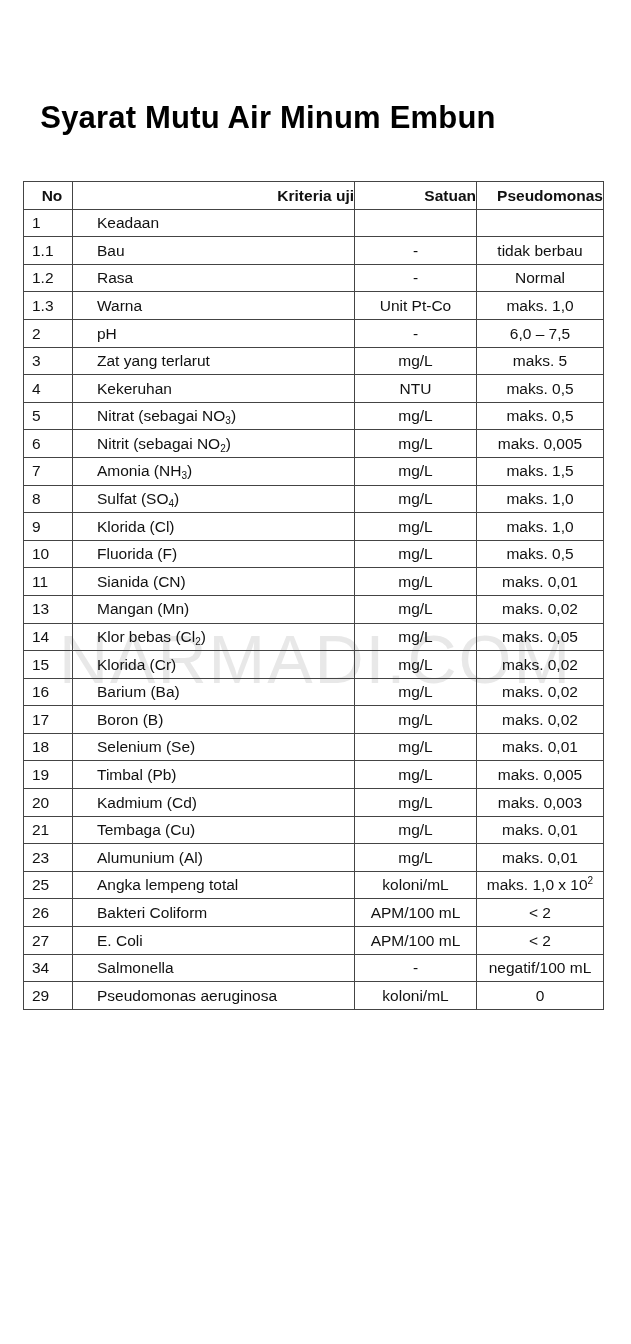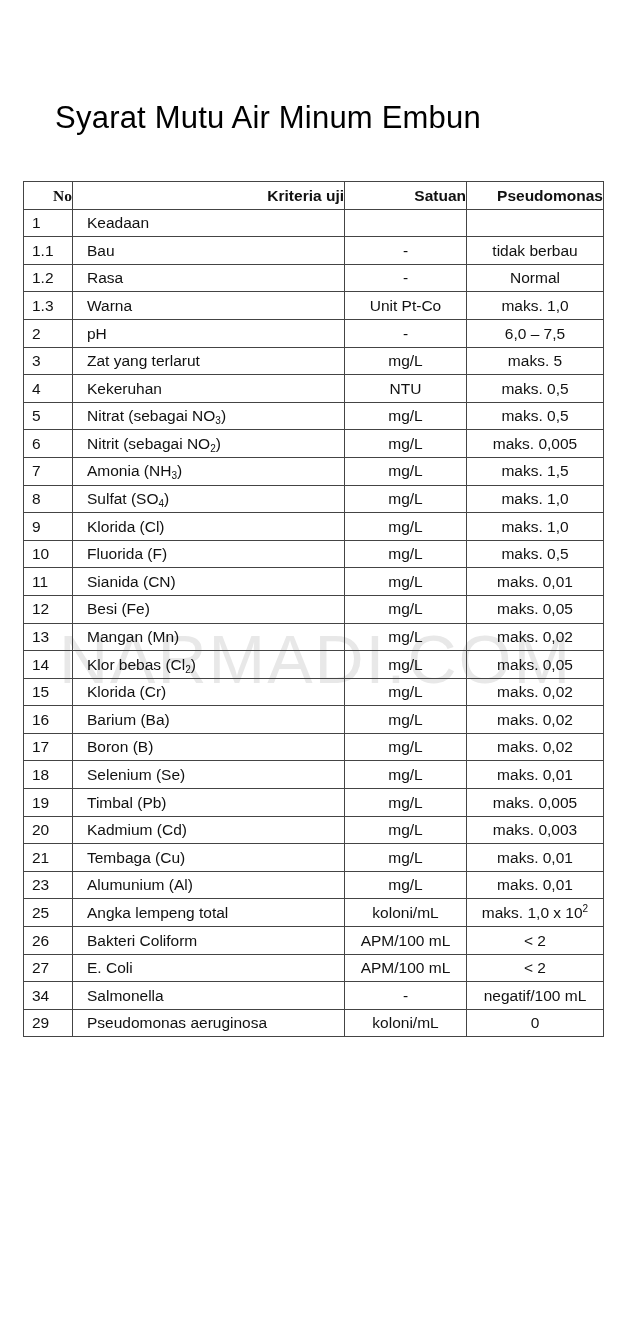--- a/index.html
+++ b/index.html
@@ -1,23 +1,23 @@
 <!DOCTYPE html>
 <html><head>
 <meta charset="utf-8">
 <style>
   html, body { margin:0; padding:0; background:#ffffff; }
   body { width:631px; height:1344px; position:relative; overflow:hidden; font-family:"Liberation Sans", sans-serif; color:#111; }
-  .title { position:absolute; top:100px; left:0; width:536px; text-align:center; font-weight:normal; font-size:31px; color:#000; letter-spacing:0.2px; }
+  .title { position:absolute; top:100px; left:0; width:536px; text-align:center; font-weight:bold; font-size:31px; color:#000; letter-spacing:0.2px; }
   table { position:absolute; top:181px; left:23px; border-collapse:collapse; width:581px; font-size:15.5px; }
   td, th { border:1.3px solid #444; height:26.6px; padding:0; line-height:1; }
   th { font-weight:bold; font-size:15.5px; text-align:right; }
-  th.no-h { text-align:right; padding-left:8px;font-family:Liberation Serif, serif; }
+  th.no-h { text-align:center; padding-left:8px; }
   td.no { width:40px; padding-left:8px; }
-  td.crit { width:257px; padding-left:14px; }
+  td.crit { width:257px; padding-left:24px; }
   td.unit { width:121px; text-align:center; }
   td.req { text-align:center; }
   .it { }
   sub { font-size:10px; vertical-align:-3px; line-height:0; }
   sup { font-size:10px; vertical-align:6px; line-height:0; }
   .wm { position:absolute; top:620px; left:0; width:631px; text-align:center; font-size:68px; color:rgba(150,150,150,0.22); letter-spacing:2px; pointer-events:none; font-family:"Liberation Sans", sans-serif; }
 </style>
 </head>
 <body>
 
@@ -113,26 +113,20 @@
         <td class="unit">mg/L</td>
         <td class="req"><span>maks. 0,5</span></td>
       </tr>
       <tr>
         <td class="no">11</td>
         <td class="crit"><span>Sianida (CN)</span></td>
         <td class="unit">mg/L</td>
         <td class="req"><span>maks. 0,01</span></td>
       </tr>
       <tr>
-        <td class="no">12</td>
-        <td class="crit"><span>Besi (Fe)</span></td>
-        <td class="unit">mg/L</td>
-        <td class="req"><span>maks. 0,05</span></td>
-      </tr>
-      <tr>
         <td class="no">13</td>
         <td class="crit"><span>Mangan (Mn)</span></td>
         <td class="unit">mg/L</td>
         <td class="req"><span>maks. 0,02</span></td>
       </tr>
       <tr>
         <td class="no">14</td>
         <td class="crit"><span>Klor bebas (Cl</span><sub>2</sub><span>)</span></td>
         <td class="unit">mg/L</td>
         <td class="req"><span>maks. 0,05</span></td>

